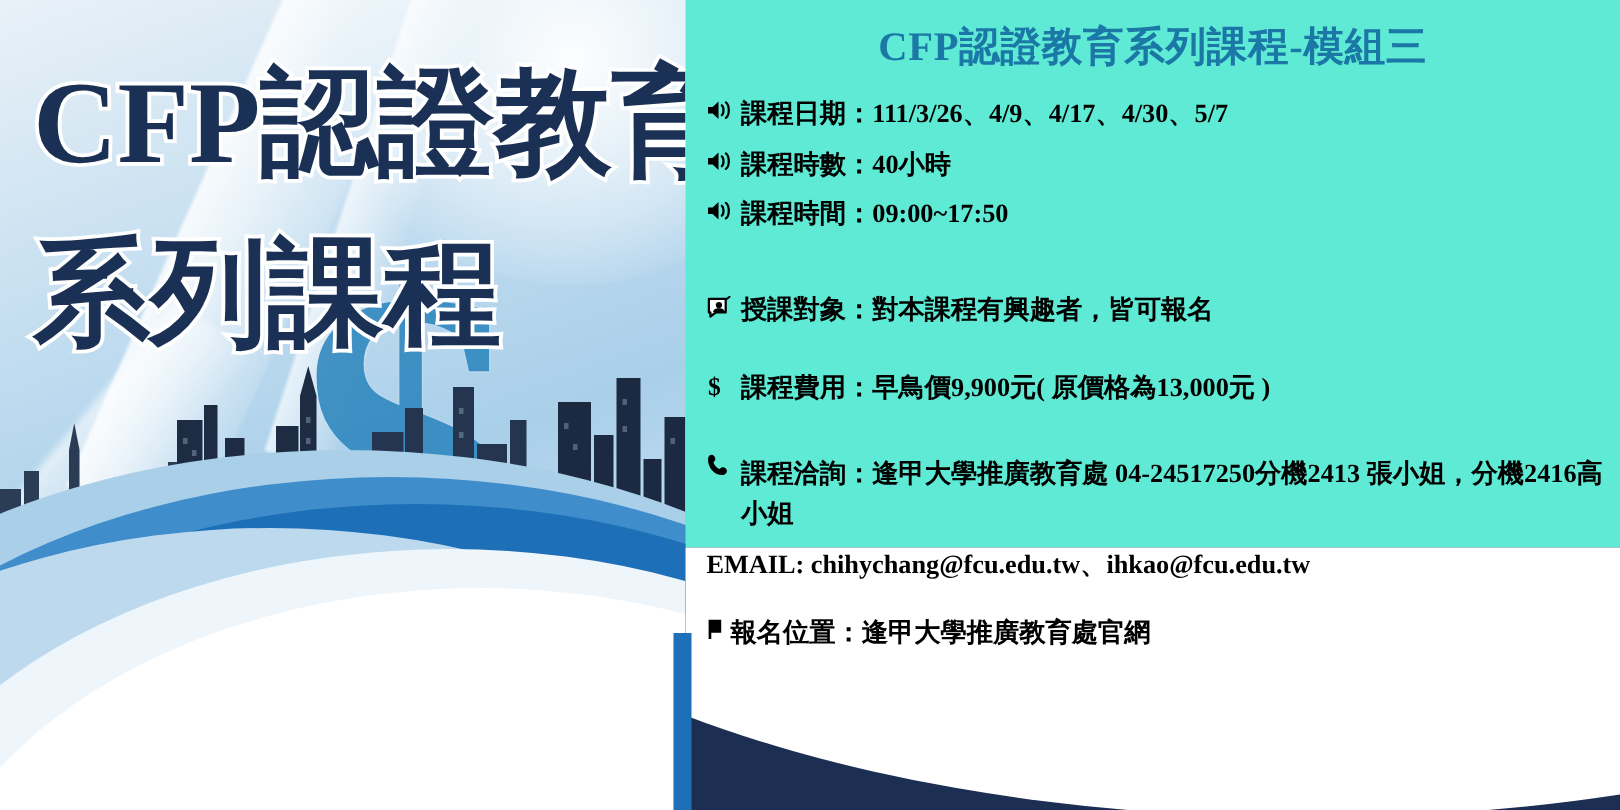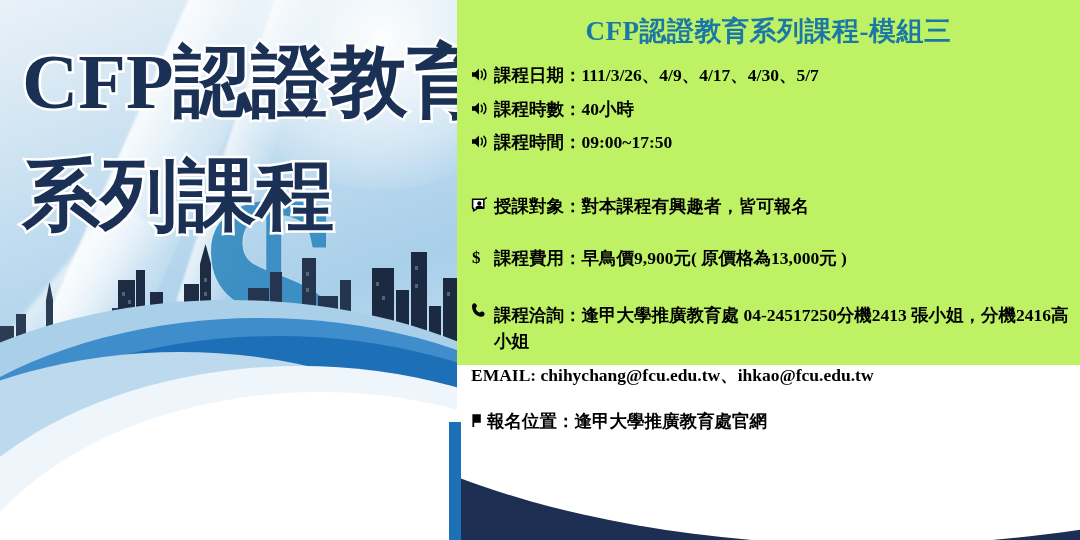--- a/index.html
+++ b/index.html
@@ -9,21 +9,21 @@
     background: #ffffff;
   }
   body {
     font-family: "Liberation Serif", "DejaVu Serif", serif;
   }
   #poster {
     position: relative;
     width: 1080px;
     height: 540px;
     overflow: hidden;
-    background: #bef264;
+    background: #5eead4;
   }
 
   
   #banner {
     position: absolute;
     left: 0;
     top: 0;
     width: 457px;
     height: 540px;
     overflow: hidden;

